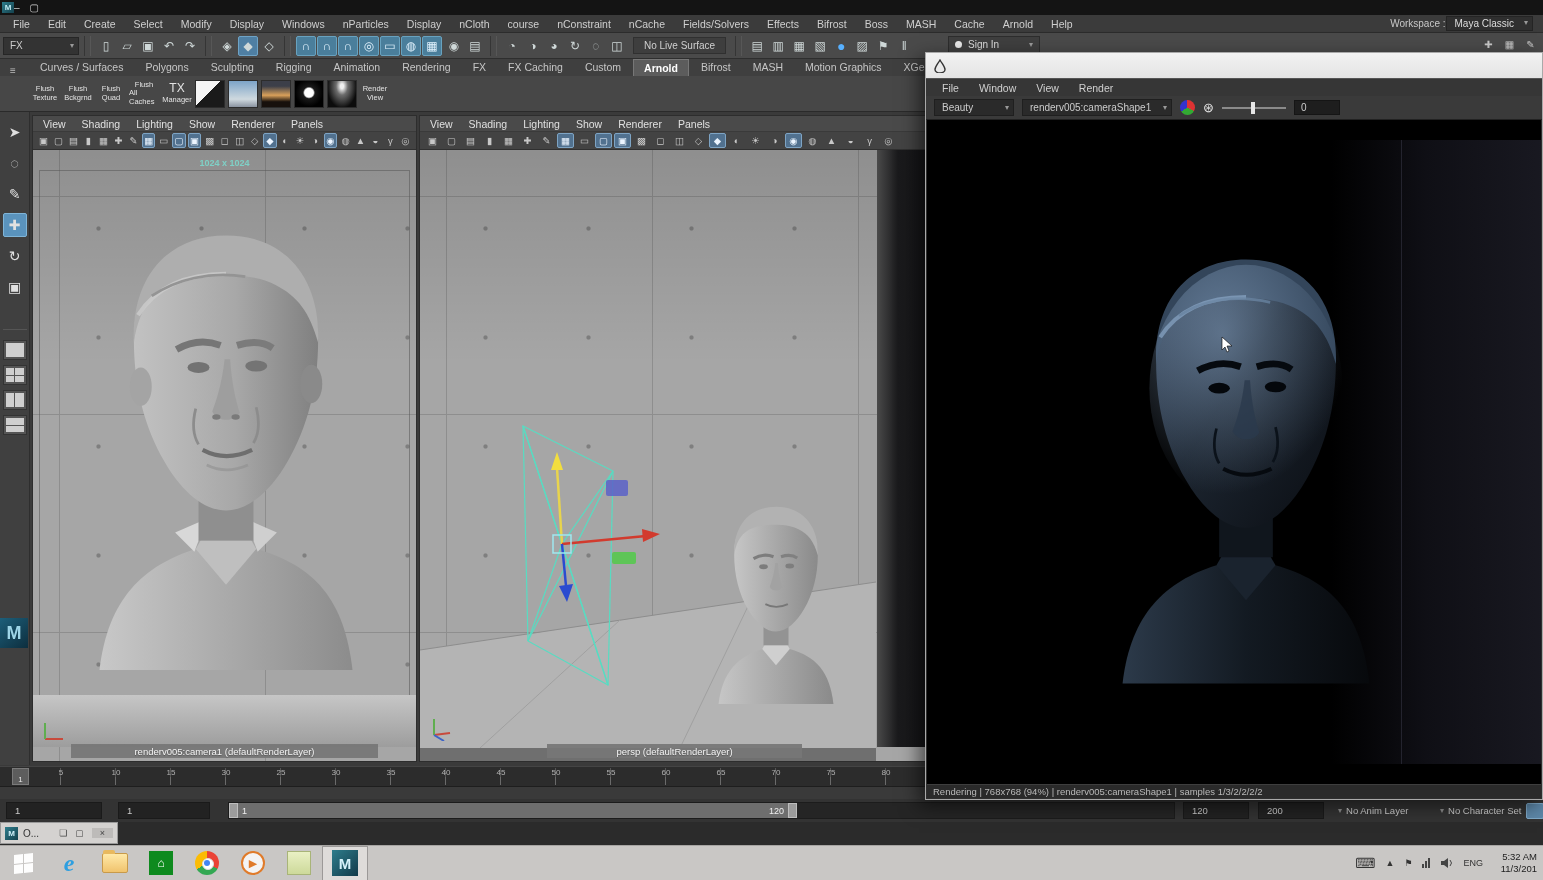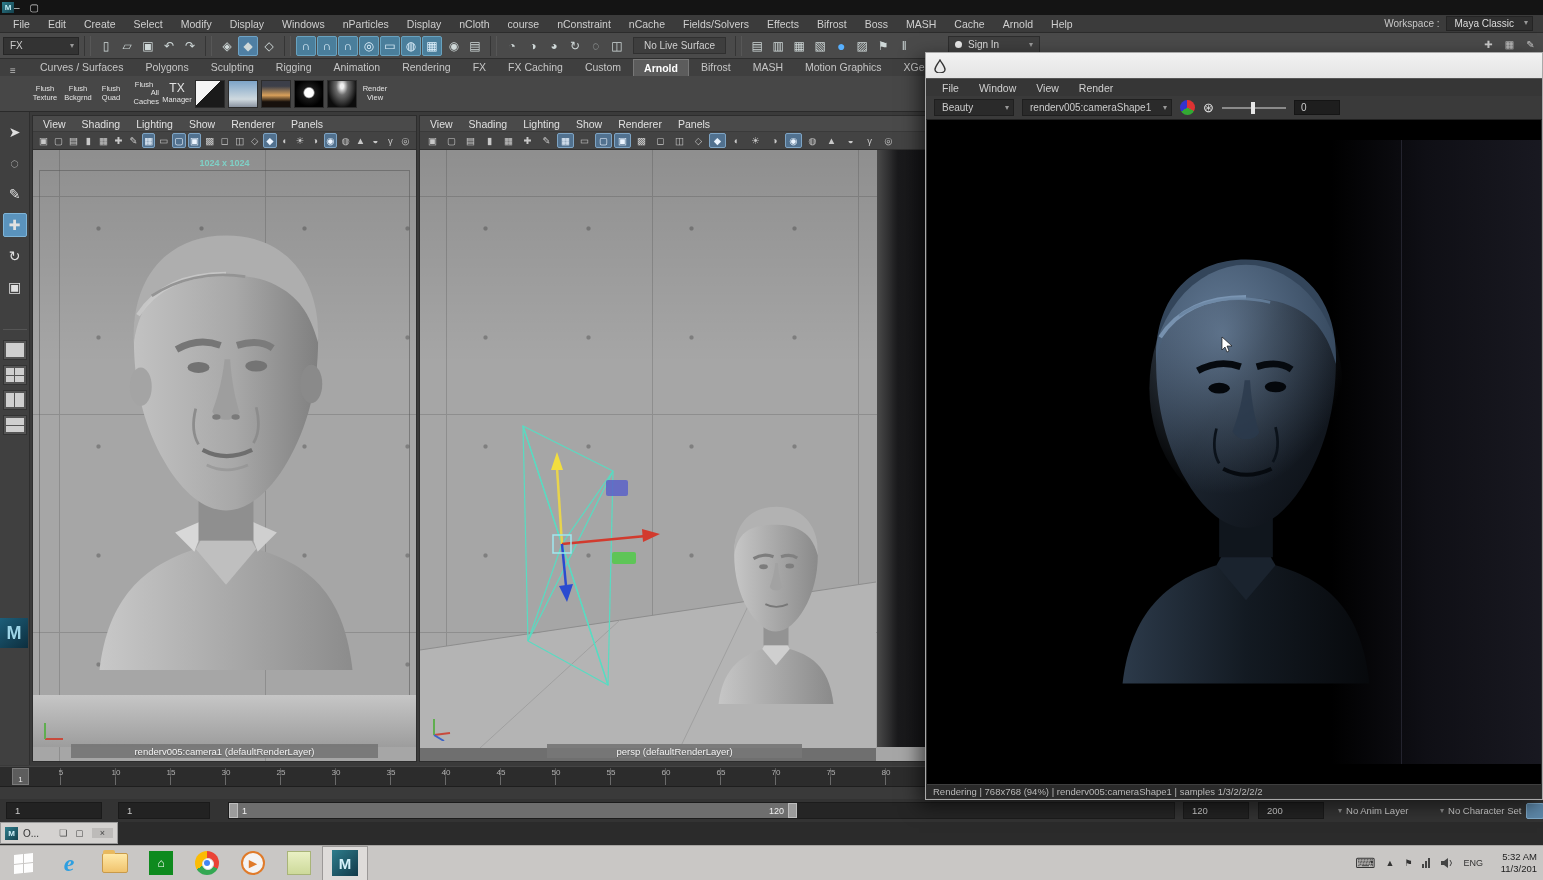--- a/index.html
+++ b/index.html
@@ -10,21 +10,21 @@
   
   .titlebar{position:absolute;left:0;top:0;width:100%;height:15px;background:#141414;display:flex;align-items:center}
   .titlebar .app-ico{width:12px;height:11px;margin-left:2px;background:linear-gradient(135deg,#2e7d8c,#14414d);
     color:#bfeaf2;font-size:8px;line-height:11px;text-align:center;font-weight:bold}
   .titlebar .t{flex:1;text-align:center;font-size:10.5px;color:#d6d6d6;white-space:nowrap;overflow:hidden}
   .winbtns{display:flex;gap:10px;margin-right:6px;font-size:10px;color:#cfcfcf}
   .menubar{position:absolute;left:0;top:15px;width:100%;height:18px;background:#3b3b3b;display:flex;align-items:center;
     border-bottom:1px solid #2c2c2c}
   .menubar .items{display:flex;gap:0;padding-left:4px}
   .menubar .items span{font-size:10.5px;color:#cfcfcf;padding:2px 9px;cursor:default;white-space:nowrap}
-  .ws{margin-left:auto;display:flex;align-items:center;gap:6px;padding-right:10px;font-size:10px}
+  .ws{margin-left:auto;display:flex;align-items:center;padding-right:10px;font-size:10px}
   .ws .wsv{background:#2f2f2f;border:1px solid #242424;color:#ddd;padding:1px 18px 1px 8px;position:relative}
   .ws .wsv:after{content:"▾";position:absolute;right:4px;top:1px;font-size:8px;color:#999}
 
   .statusline{position:absolute;left:0;top:33px;width:100%;height:26px;background:#4a4a4a;display:flex;align-items:center;
     gap:2px;padding-left:3px;border-bottom:1px solid #2e2e2e}
   .fxsel{width:76px;height:18px;background:#333;border:1px solid #262626;font-size:10px;color:#ccc;
     display:flex;align-items:center;padding-left:6px;position:relative}
   .fxsel:after{content:"▾";position:absolute;right:4px;font-size:8px;color:#999}
   .sep{width:7px;height:20px;border-left:1px solid #353535;border-right:1px solid #575757;margin:0 3px}
   .igroup{display:flex;gap:1px;align-items:center}
@@ -42,21 +42,21 @@
   .corner-icos .icon{width:17px;height:17px;font-size:10px;color:#c9c9c9}
 
   .shelftabs{position:absolute;left:0;top:59px;width:100%;height:17px;background:#3f3f3f;display:flex;align-items:flex-end}
   .shelftabs .lic{width:26px;display:flex;justify-content:center;color:#bdbdbd;font-size:10px}
   .shelftabs .tabs{display:flex;gap:2px;padding-left:4px}
   .shelf-tab{font-size:10.5px;color:#c6c6c6;padding:2px 10px;white-space:nowrap}
   .shelf-tab.active{background:#5c5c5c;color:#fff;font-weight:bold;border:1px solid #777;border-bottom:none}
   .shelfrow{position:absolute;left:0;top:76px;width:100%;height:36px;background:#474747;display:flex;align-items:center;
     gap:3px;padding-left:30px;border-bottom:1px solid #2a2a2a}
   .shelf-side{position:absolute;left:0;top:76px;width:28px;height:36px;display:flex;align-items:center;justify-content:center;color:#b5b5b5;font-size:11px}
-  .shelfbtn{width:30px;height:30px;background:#474747;color:#e3e3e3;font-size:7.5px;line-height:1.15;text-align:right;
+  .shelfbtn{width:30px;height:30px;background:#474747;color:#e3e3e3;font-size:7.5px;line-height:1.15;text-align:left;
     display:flex;flex-direction:column;align-items:center;justify-content:center;cursor:default}
   .shelfbtn b{font-size:7.5px;font-weight:normal}
   .shelfbtn.tx b:first-child{font-size:12px;font-weight:normal}
   .thumb{width:30px;height:28px;border:1px solid #2c2c2c}
   .thumb-plane{background:linear-gradient(135deg,#f5f5f5 45%,#1a1a1a 46%)}
   .thumb-sky{background:linear-gradient(#7da4c8,#cfd9df 70%,#8a93a0)}
   .thumb-sunset{background:linear-gradient(#checked,#000);background:linear-gradient(#3c3f49 20%,#d9a05a 55%,#17100c 80%)}
   .thumb-ring{background:radial-gradient(circle at 50% 45%,#fff 22%,#1a1a1a 30%,#000 70%)}
   .thumb-spot{background:radial-gradient(ellipse at 50% 20%,#efefef 8%,#6d6d6d 30%,#0c0c0c 75%)}
 

